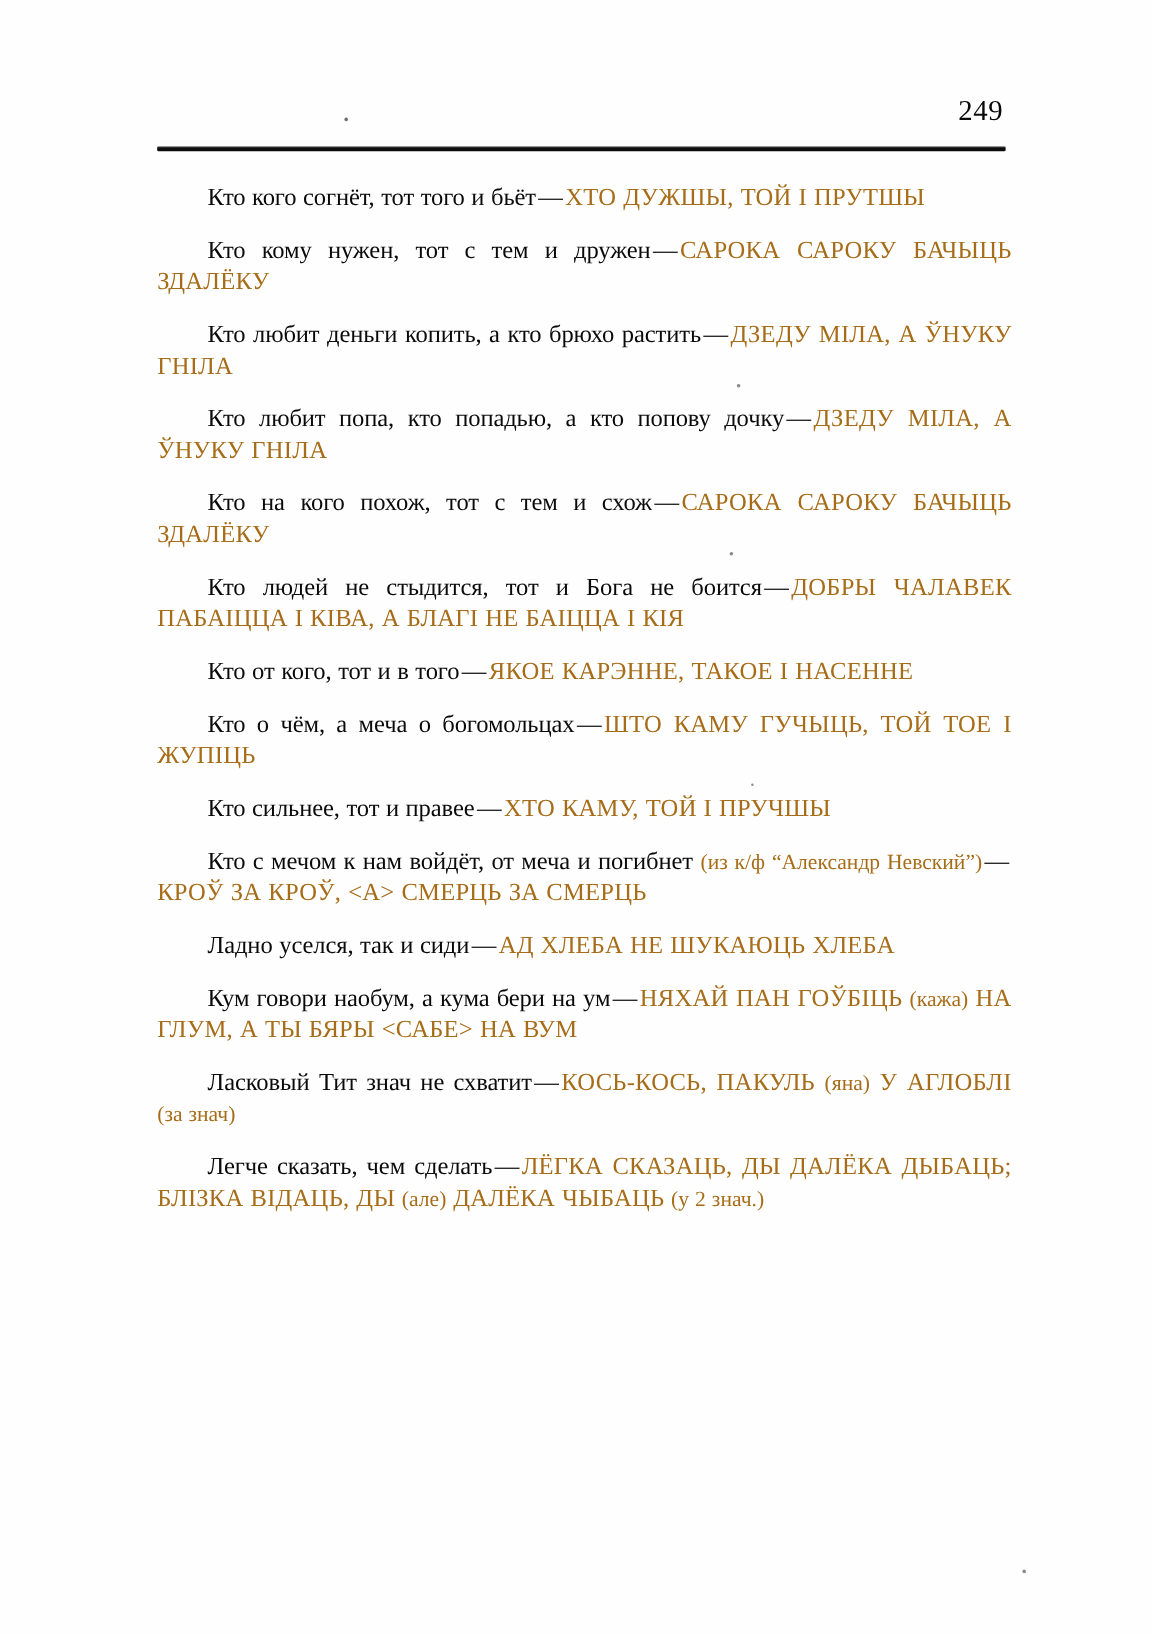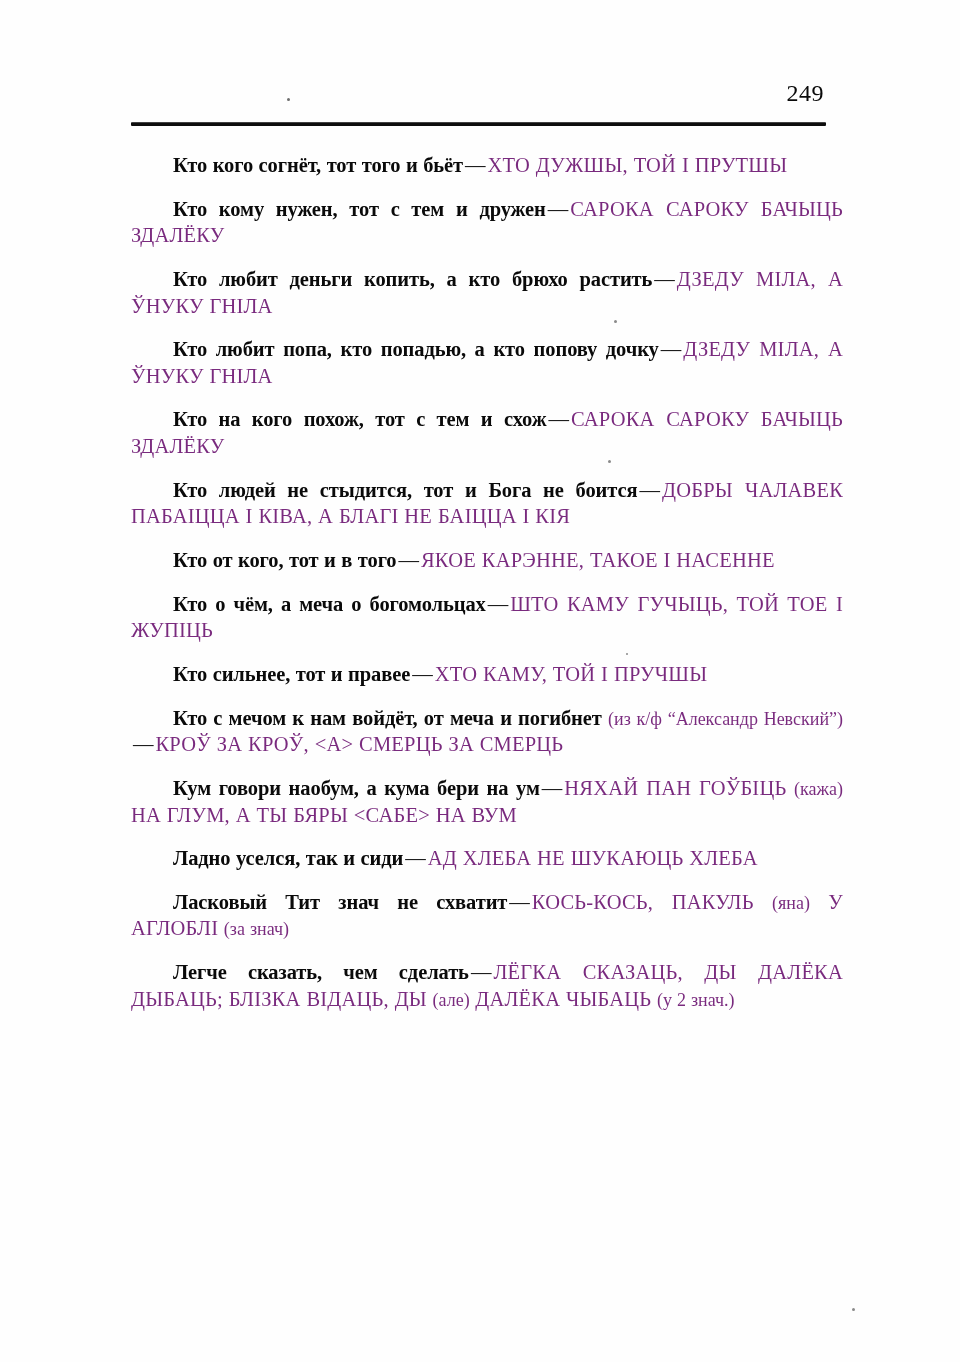--- a/index.html
+++ b/index.html
@@ -20,21 +20,21 @@
   .page {
     position: absolute;
     inset: 0;
     background: #fefefe;
   }
 
   
   .page-header {
     position: absolute;
     left: 0;
-    right: 16px;
+    right: 4px;
     top: 80px;
     height: 50px;
   }
   .folio {
     position: absolute;
     right: 120px;
     top: 0;
     font-size: 24px;
     font-weight: 400;
     letter-spacing: 0.5px;
@@ -82,26 +82,26 @@
     line-height: 1.30;
     text-indent: 42px;
     text-align: justify;
     text-align-last: left;
     word-spacing: 0.5px;
   }
   .entry:last-child { margin-bottom: 0; }
 
   
   .ru {
-    font-weight: 700;
+    font-weight: 400;
     letter-spacing: -0.1px;
   }
   
   .faded {
-    color: #701a75;
+    color: #a16207;
     opacity: 0.93;
   }
 
   
   .be {
     font-weight: 400;
     letter-spacing: 0.2px;
   }
   .dash {
     font-weight: 400;
@@ -149,23 +149,23 @@
 
     <p class="entry"><span class="ru">Кто от кого, тот и в того</span><span class="dash">—</span><span class="be faded">ЯКОЕ КАРЭННЕ, ТАКОЕ І НАСЕННЕ</span></p>
 
     <p class="entry"><span class="ru">Кто о чём, а меча о богомольцах</span><span class="dash">—</span><span class="be faded">ШТО КАМУ ГУЧЫЦЬ, ТОЙ ТОЕ І ЖУПІЦЬ</span></p>
 
 
     <p class="entry"><span class="ru">Кто сильнее, тот и правее</span><span class="dash">—</span><span class="be faded">ХТО КАМУ, ТОЙ І ПРУЧШЫ</span></p>
 
     <p class="entry"><span class="ru">Кто с мечом к нам войдёт, от меча и погибнет</span> <span class="note faded">(из к/ф “Александр Невский”)</span><span class="dash">—</span><span class="be faded">КРОЎ ЗА КРОЎ, &lt;А&gt; СМЕРЦЬ ЗА СМЕРЦЬ</span></p>
 
+    <p class="entry"><span class="ru">Ладно уселся, так и сиди</span><span class="dash">—</span><span class="be faded">АД ХЛЕБА НЕ ШУКАЮЦЬ ХЛЕБА</span></p>
+
     <p class="entry"><span class="ru">Кум говори наобум, а кума бери на ум</span><span class="dash">—</span><span class="be faded">НЯХАЙ ПАН ГОЎБІЦЬ</span> <span class="note faded">(кажа)</span> <span class="be faded">НА ГЛУМ, А ТЫ БЯРЫ &lt;САБЕ&gt; НА ВУМ</span></p>
-
-    <p class="entry"><span class="ru">Ладно уселся, так и сиди</span><span class="dash">—</span><span class="be faded">АД ХЛЕБА НЕ ШУКАЮЦЬ ХЛЕБА</span></p>
 
     <p class="entry"><span class="ru">Ласковый Тит знач не схватит</span><span class="dash">—</span><span class="be faded">КОСЬ-КОСЬ, ПАКУЛЬ</span> <span class="note faded">(яна)</span> <span class="be faded">У АГЛОБЛІ</span> <span class="note faded">(за знач)</span></p>
 
     <p class="entry"><span class="ru">Легче сказать, чем сделать</span><span class="dash">—</span><span class="be faded">ЛЁГКА СКАЗАЦЬ, ДЫ ДАЛЁКА ДЫБАЦЬ; БЛІЗКА ВІДАЦЬ, ДЫ</span> <span class="note faded">(але)</span> <span class="be faded">ДАЛЁКА ЧЫБАЦЬ</span> <span class="note faded">(у 2 знач.)</span></p>
 
   </div>
 
   <span class="speck" style="left:614px; top:320px; width:3px; height:3px;"></span>
   <span class="speck" style="left:608px; top:460px; width:3px; height:3px;"></span>
   <span class="speck" style="left:626px; top:653px; width:2px; height:2px;"></span>

